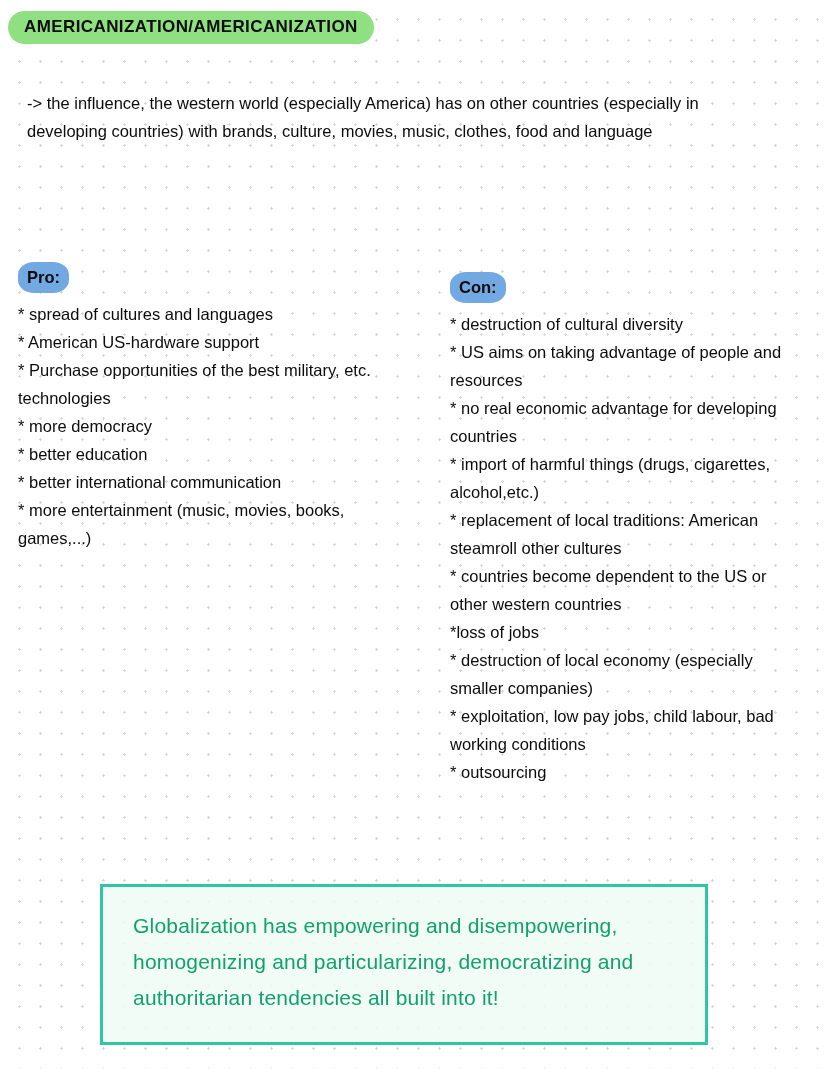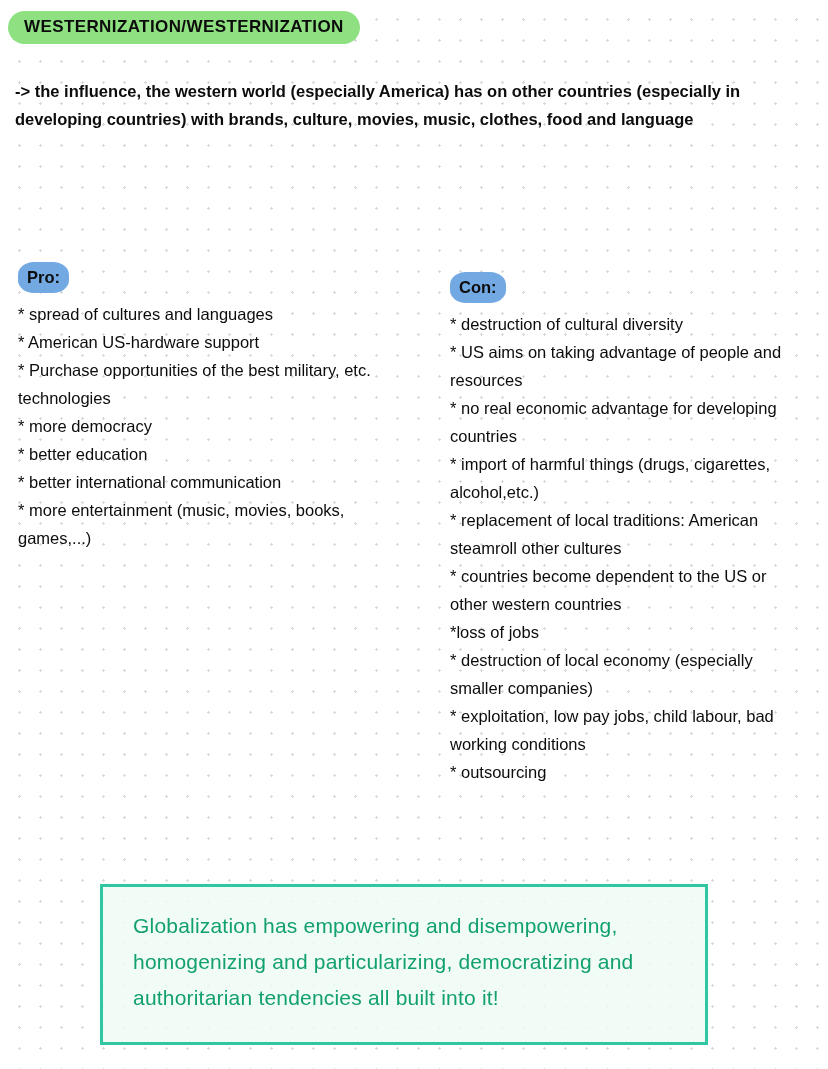--- a/index.html
+++ b/index.html
@@ -42,21 +42,21 @@
     white-space: nowrap;
   }
   .intro-block {
     position: absolute;
     left: 10px;
     top: 72px;
     width: 790px;
     font-size: 16.5px;
     line-height: 28px;
   }
-  .intro-block p { margin: 5px; font-weight: bold; }
+  .intro-block p { margin: 17px; }
   .example {
     margin: 0 0 0 26px;
     width: 700px;
   }
   .column {
     position: absolute;
     font-size: 16.5px;
     line-height: 28px;
   }
   .column-pro { left: 18px; top: 262px; width: 398px; }
@@ -87,21 +87,21 @@
     font-size: 21px;
     line-height: 36px;
     letter-spacing: 0.2px;
   }
 </style>
 </head>
 <body>
 
 <div class="page">
 
-  <div class="title-pill">WESTERNIZATION/WESTERNIZATION</div>
+  <div class="title-pill">AMERICANIZATION/AMERICANIZATION</div>
 
   <div class="intro-block">
     <p>-&gt; the influence, the western world (especially America) has on other countries (especially in developing countries) with brands, culture, movies, music, clothes, food and language</p>
   </div>
 
   <div class="column column-pro">
     <span class="label-pill">Pro:</span>
     <div class="list">
       <p>* spread of cultures and languages</p>
       <p>* American US-hardware support</p>

